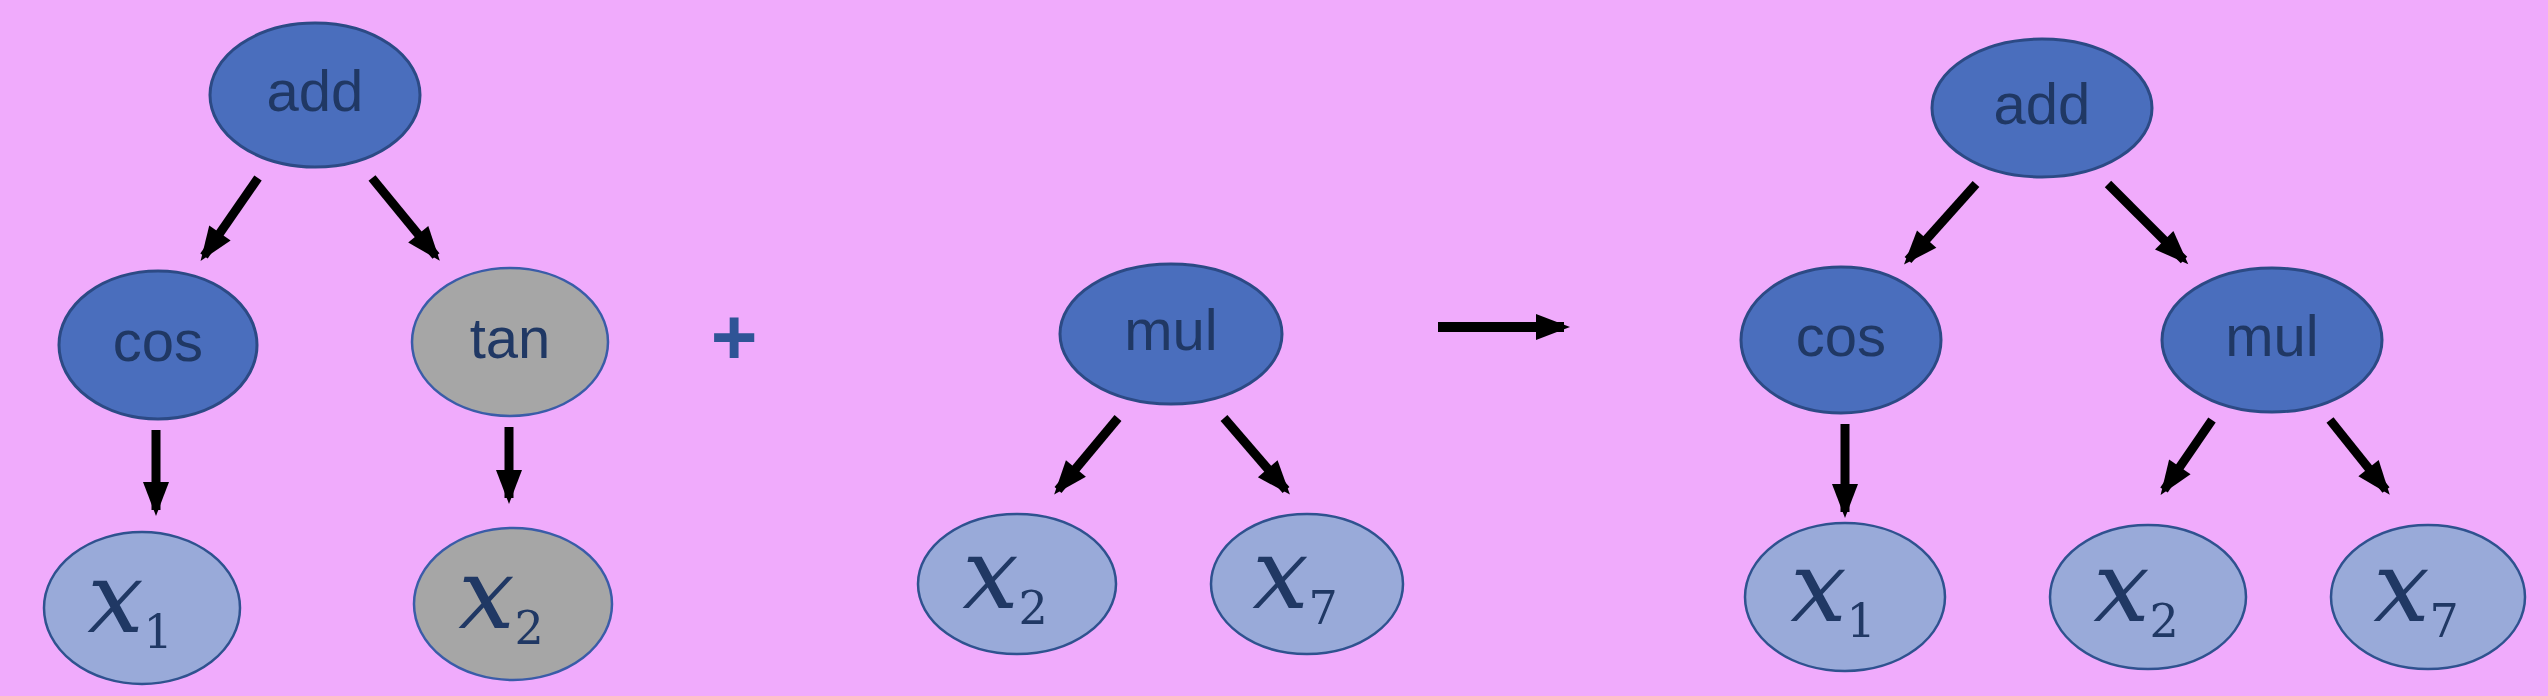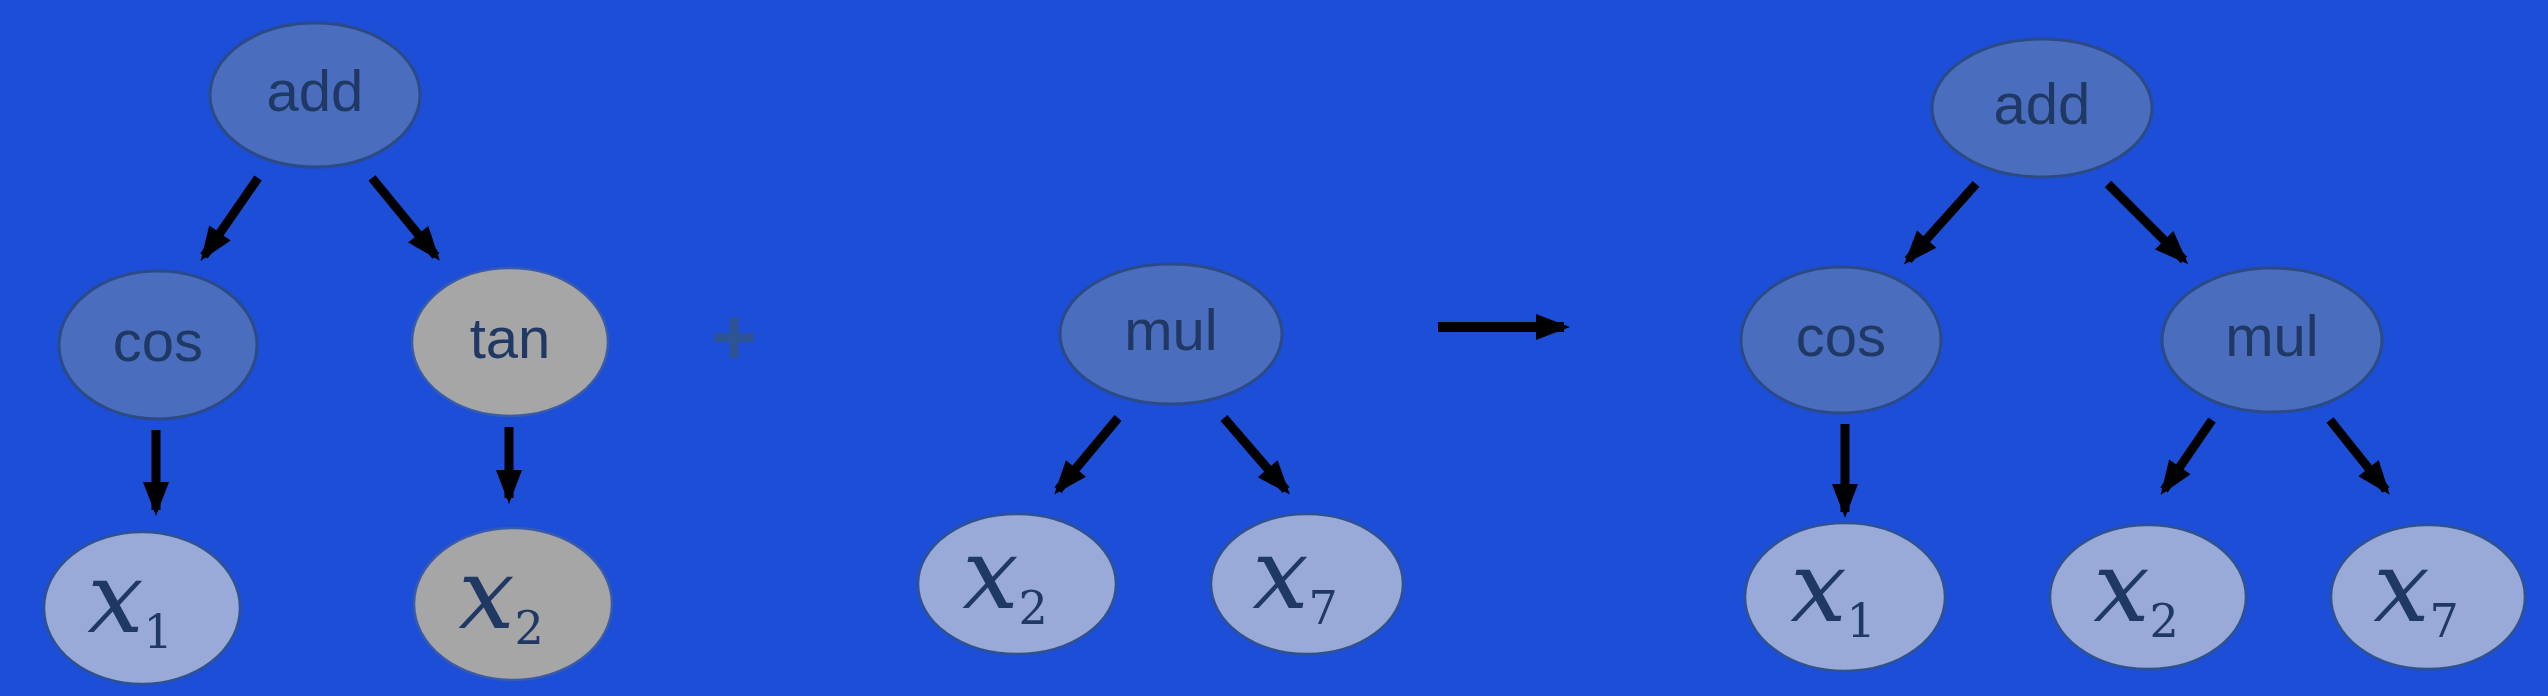--- a/index.html
+++ b/index.html
@@ -4,21 +4,21 @@
 <style>
   html, body {
     margin: 0;
     padding: 0;
     background: #ffffff;
   }
   .canvas {
     position: relative;
     width: 2548px;
     height: 696px;
-    background: #1d4ed8;
+    background: #f0abfc;
     font-family: "Liberation Sans", sans-serif;
   }
   svg { display: block; }
 
   .op-ellipse {
     fill: var(--operator_fill);
     stroke: var(--operator_stroke);
     stroke-width: 3;
   }
   .leaf-ellipse {

